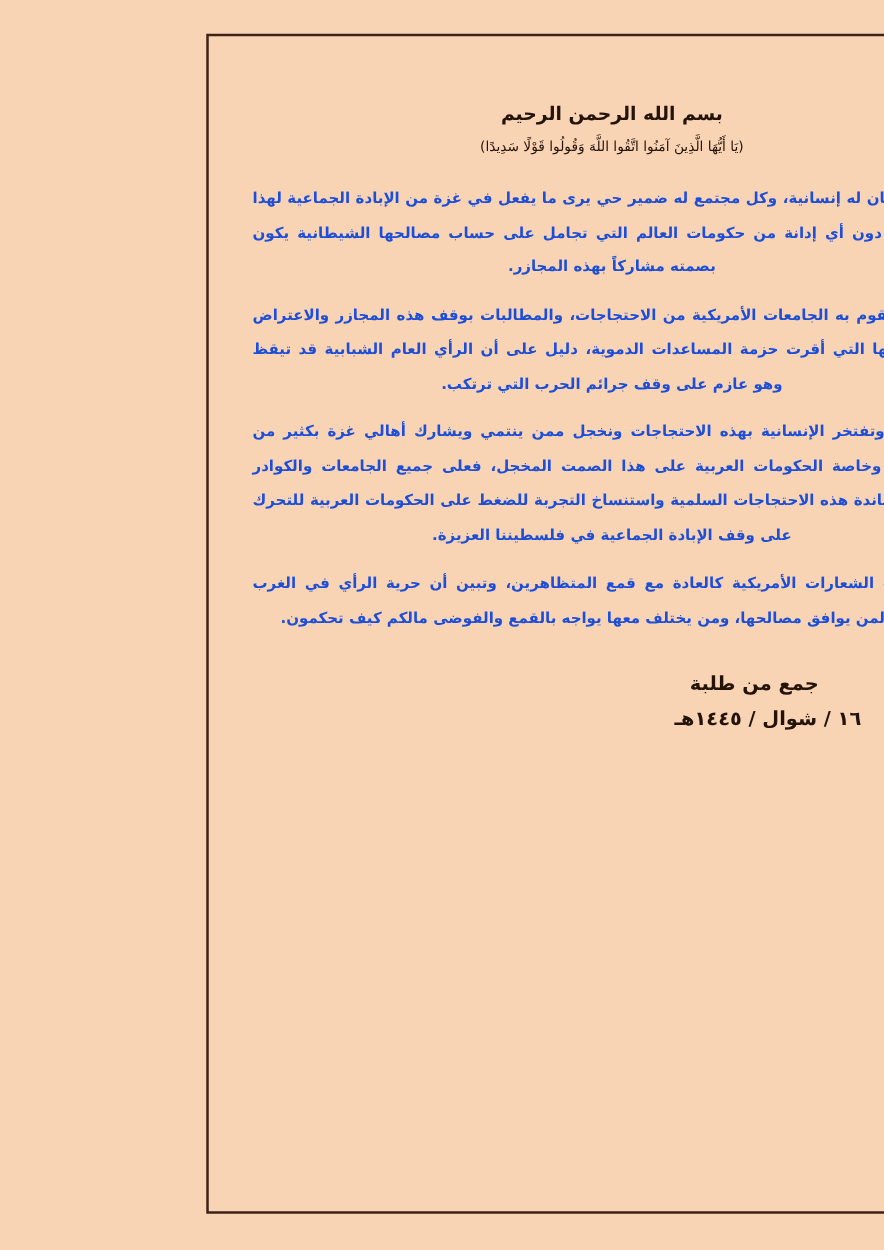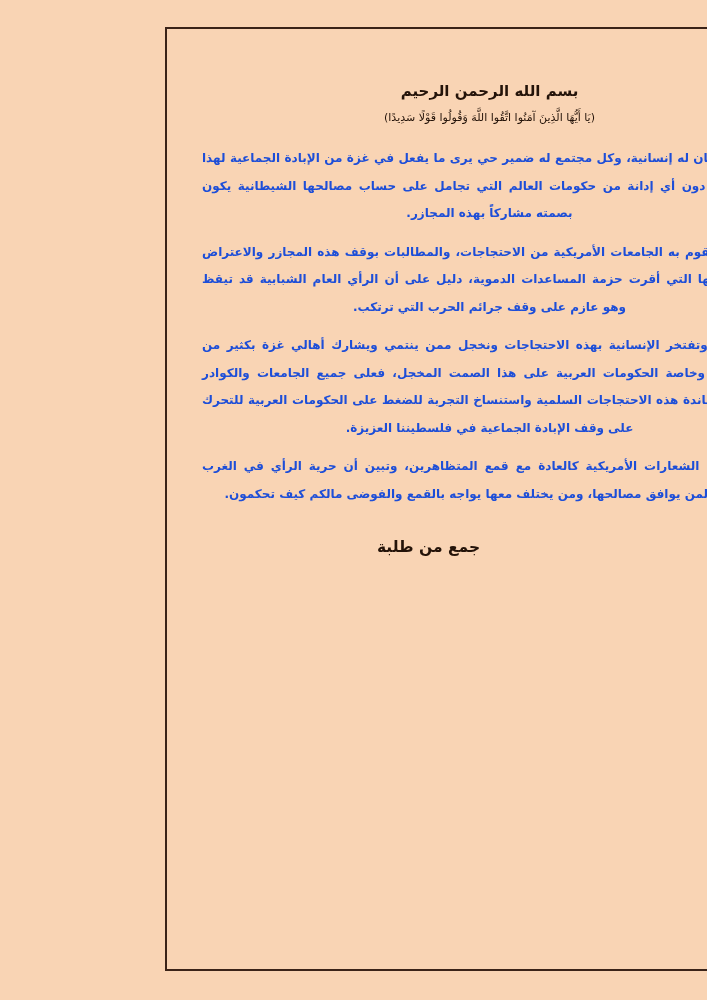--- a/index.html
+++ b/index.html
@@ -83,21 +83,21 @@
   }
   .paragraph:last-child {
     margin-bottom: 12px;
   }
 
   
   .signature {
     margin-top: 26px;
     margin-right: 88px;
     direction: rtl;
-    text-align: center;
+    text-align: right;
   }
   .sig-line {
     font-size: 15.5px;
     font-weight: bold;
     line-height: 27.5px;
     color: #241309;
     direction: rtl;
     white-space: nowrap;
   }
   .sig-line.indent-1 {
@@ -120,16 +120,17 @@
 
     <div class="body-text">
       <p class="paragraph">كل إنسان له إنسانية، وكل مجتمع له ضمير حي يرى ما يفعل في غزة من الإبادة الجماعية لهذا الشعب من دون أي إدانة من حكومات العالم التي تجامل على حساب مصالحها الشيطانية يكون بصمته مشاركاً بهذه المجازر.</p>
       <p class="paragraph">ان ما تقوم به الجامعات الأمريكية من الاحتجاجات، والمطالبات بوقف هذه المجازر والاعتراض على حكومتها التي أقرت حزمة المساعدات الدموية، دليل على أن الرأي العام الشبابية قد تيقظ وهو عازم على وقف جرائم الحرب التي ترتكب.</p>
       <p class="paragraph">فنشيد وتفتخر الإنسانية بهذه الاحتجاجات ونخجل ممن ينتمي ويشارك أهالي غزة بكثير من المشتركات وخاصة الحكومات العربية على هذا الصمت المخجل، فعلى جميع الجامعات والكوادر الشبابية مساندة هذه الاحتجاجات السلمية واستنساخ التجربة للضغط على الحكومات العربية للتحرك على وقف الإبادة الجماعية في فلسطيننا العزيزة.</p>
       <p class="paragraph">سقطت الشعارات الأمريكية كالعادة مع قمع المتظاهرين، وتبين أن حرية الرأي في الغرب مكفولة لمن يوافق مصالحها، ومن يختلف معها يواجه بالقمع والفوضى مالكم كيف تحكمون.</p>
     </div>
 
     <div class="signature">
       <div class="sig-line indent-1">جمع من طلبة</div>
+      <div class="sig-line">١٦ / شوال / ١٤٤٥هـ</div>
     </div>
 
   </div>
 </div>
 
 </body></html>

